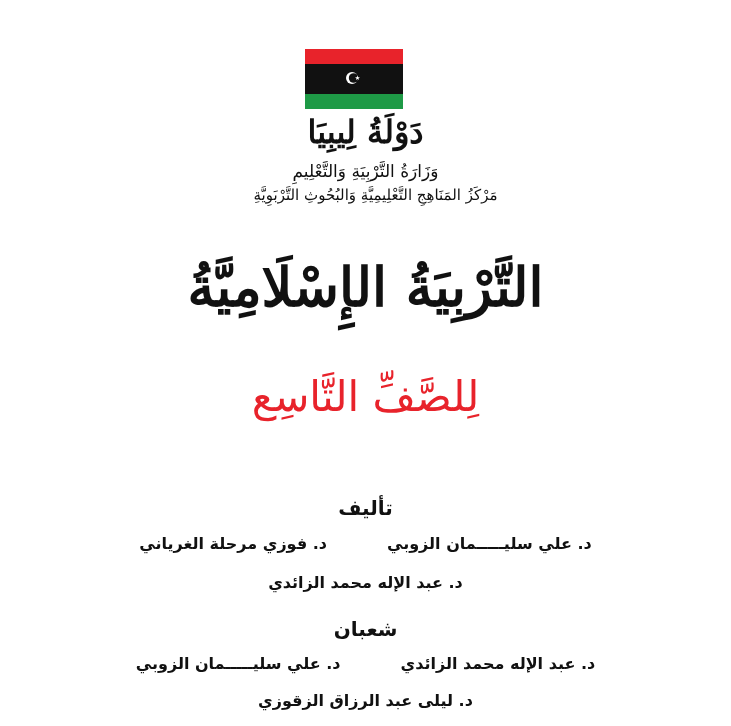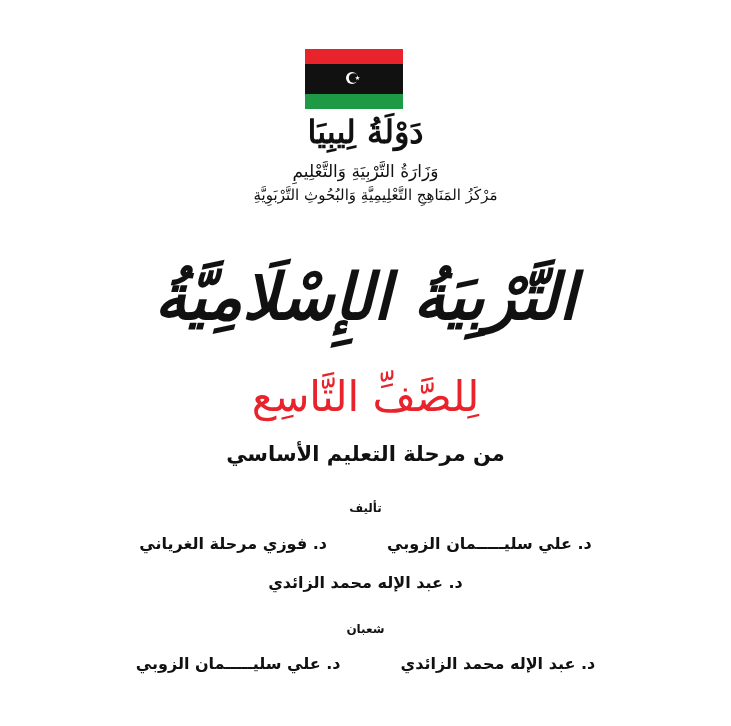--- a/index.html
+++ b/index.html
@@ -19,26 +19,26 @@
     position: absolute; left: 40px; top: 6px; width: 16px; height: 16px;
   }
   .center-line {
     position: absolute; left: 0; width: 731px; text-align: center; direction: rtl;
     white-space: nowrap;
   }
   .state-name { top: 80px; font-family: "DejaVu Serif", serif; font-size: 32px; font-weight: bold; line-height: 40px; }
   .ministry { top: 128px; font-family: "DejaVu Serif", serif; font-size: 17px; line-height: 22px; text-align: center; }
   .center { top: 152px; font-family: "DejaVu Serif", serif; font-size: 15px; line-height: 22px; left: 10px; }
   .title {
-    top: 205px; font-family: "DejaVu Serif", serif; font-size: 64px; font-weight: bold;
-    line-height: 120px; letter-spacing: 2px; font-style: italic;
+    top: 195px; font-family: "DejaVu Serif", serif; font-size: 54px; font-weight: bold;
+    line-height: 120px; letter-spacing: 2px;
   }
   .grade { top: 334px; font-family: "DejaVu Serif", serif; font-size: 42px; line-height: 62px; }
   .stage { top: 407px; font-size: 21px; font-weight: bold; line-height: 30px; left: 0px; }
-  .section-head { font-size: 12px; font-weight: bold; line-height: 28px; }
+  .section-head { font-size: 20px; font-weight: bold; line-height: 28px; }
   .authors-head { top: 462px; }
   .name-row { font-size: 16px; font-weight: bold; line-height: 24px; }
   .pair { display: flex; justify-content: center; gap: 60px; direction: rtl; }
   .a-row1 { top: 500px; }
   .a-row2 { top: 539px; }
   .review-head { top: 583px; }
   .r-row1 { top: 620px; }
   .r-row2 { top: 657px; }
   .design-head { top: 700px; font-size: 17px; }
 </style>
@@ -58,33 +58,33 @@
     </div>
     <div class="green" style="background:#1e9a46"></div>
   </div>
 
   <div class="center-line state-name">دَوْلَةُ لِيبِيَا</div>
   <div class="center-line ministry">وَزَارَةُ التَّرْبِيَةِ وَالتَّعْلِيمِ</div>
   <div class="center-line center">مَرْكَزُ المَنَاهِجِ التَّعْلِيمِيَّةِ وَالبُحُوثِ التَّرْبَوِيَّةِ</div>
 
   <div class="center-line title">التَّرْبِيَةُ الإِسْلَامِيَّةُ</div>
   <div class="center-line grade" style="color:#e8232b">لِلصَّفِّ التَّاسِع</div>
-  <div class="center-line stage">من مرحلة التعليم الأساسي</div>
 
   <div class="center-line section-head authors-head">تأليف</div>
   <div class="center-line name-row a-row1">
     <div class="pair">
       <span>د. علي سليـــــمان الزوبي</span>
       <span>د. فوزي مرحلة الغرياني</span>
     </div>
   </div>
   <div class="center-line name-row a-row2">د. عبد الإله محمد الزائدي</div>
 
   <div class="center-line section-head review-head">شعبان</div>
   <div class="center-line name-row r-row1">
     <div class="pair">
       <span>د. عبد الإله محمد الزائدي</span>
       <span>د. علي سليـــــمان الزوبي</span>
     </div>
   </div>
+  <div class="center-line name-row r-row2">د. ليلى عبد الرزاق الزقوزي</div>
 
   <div class="center-line section-head design-head">تصميم وإخراج</div>
 </div>
 
 </body></html>

